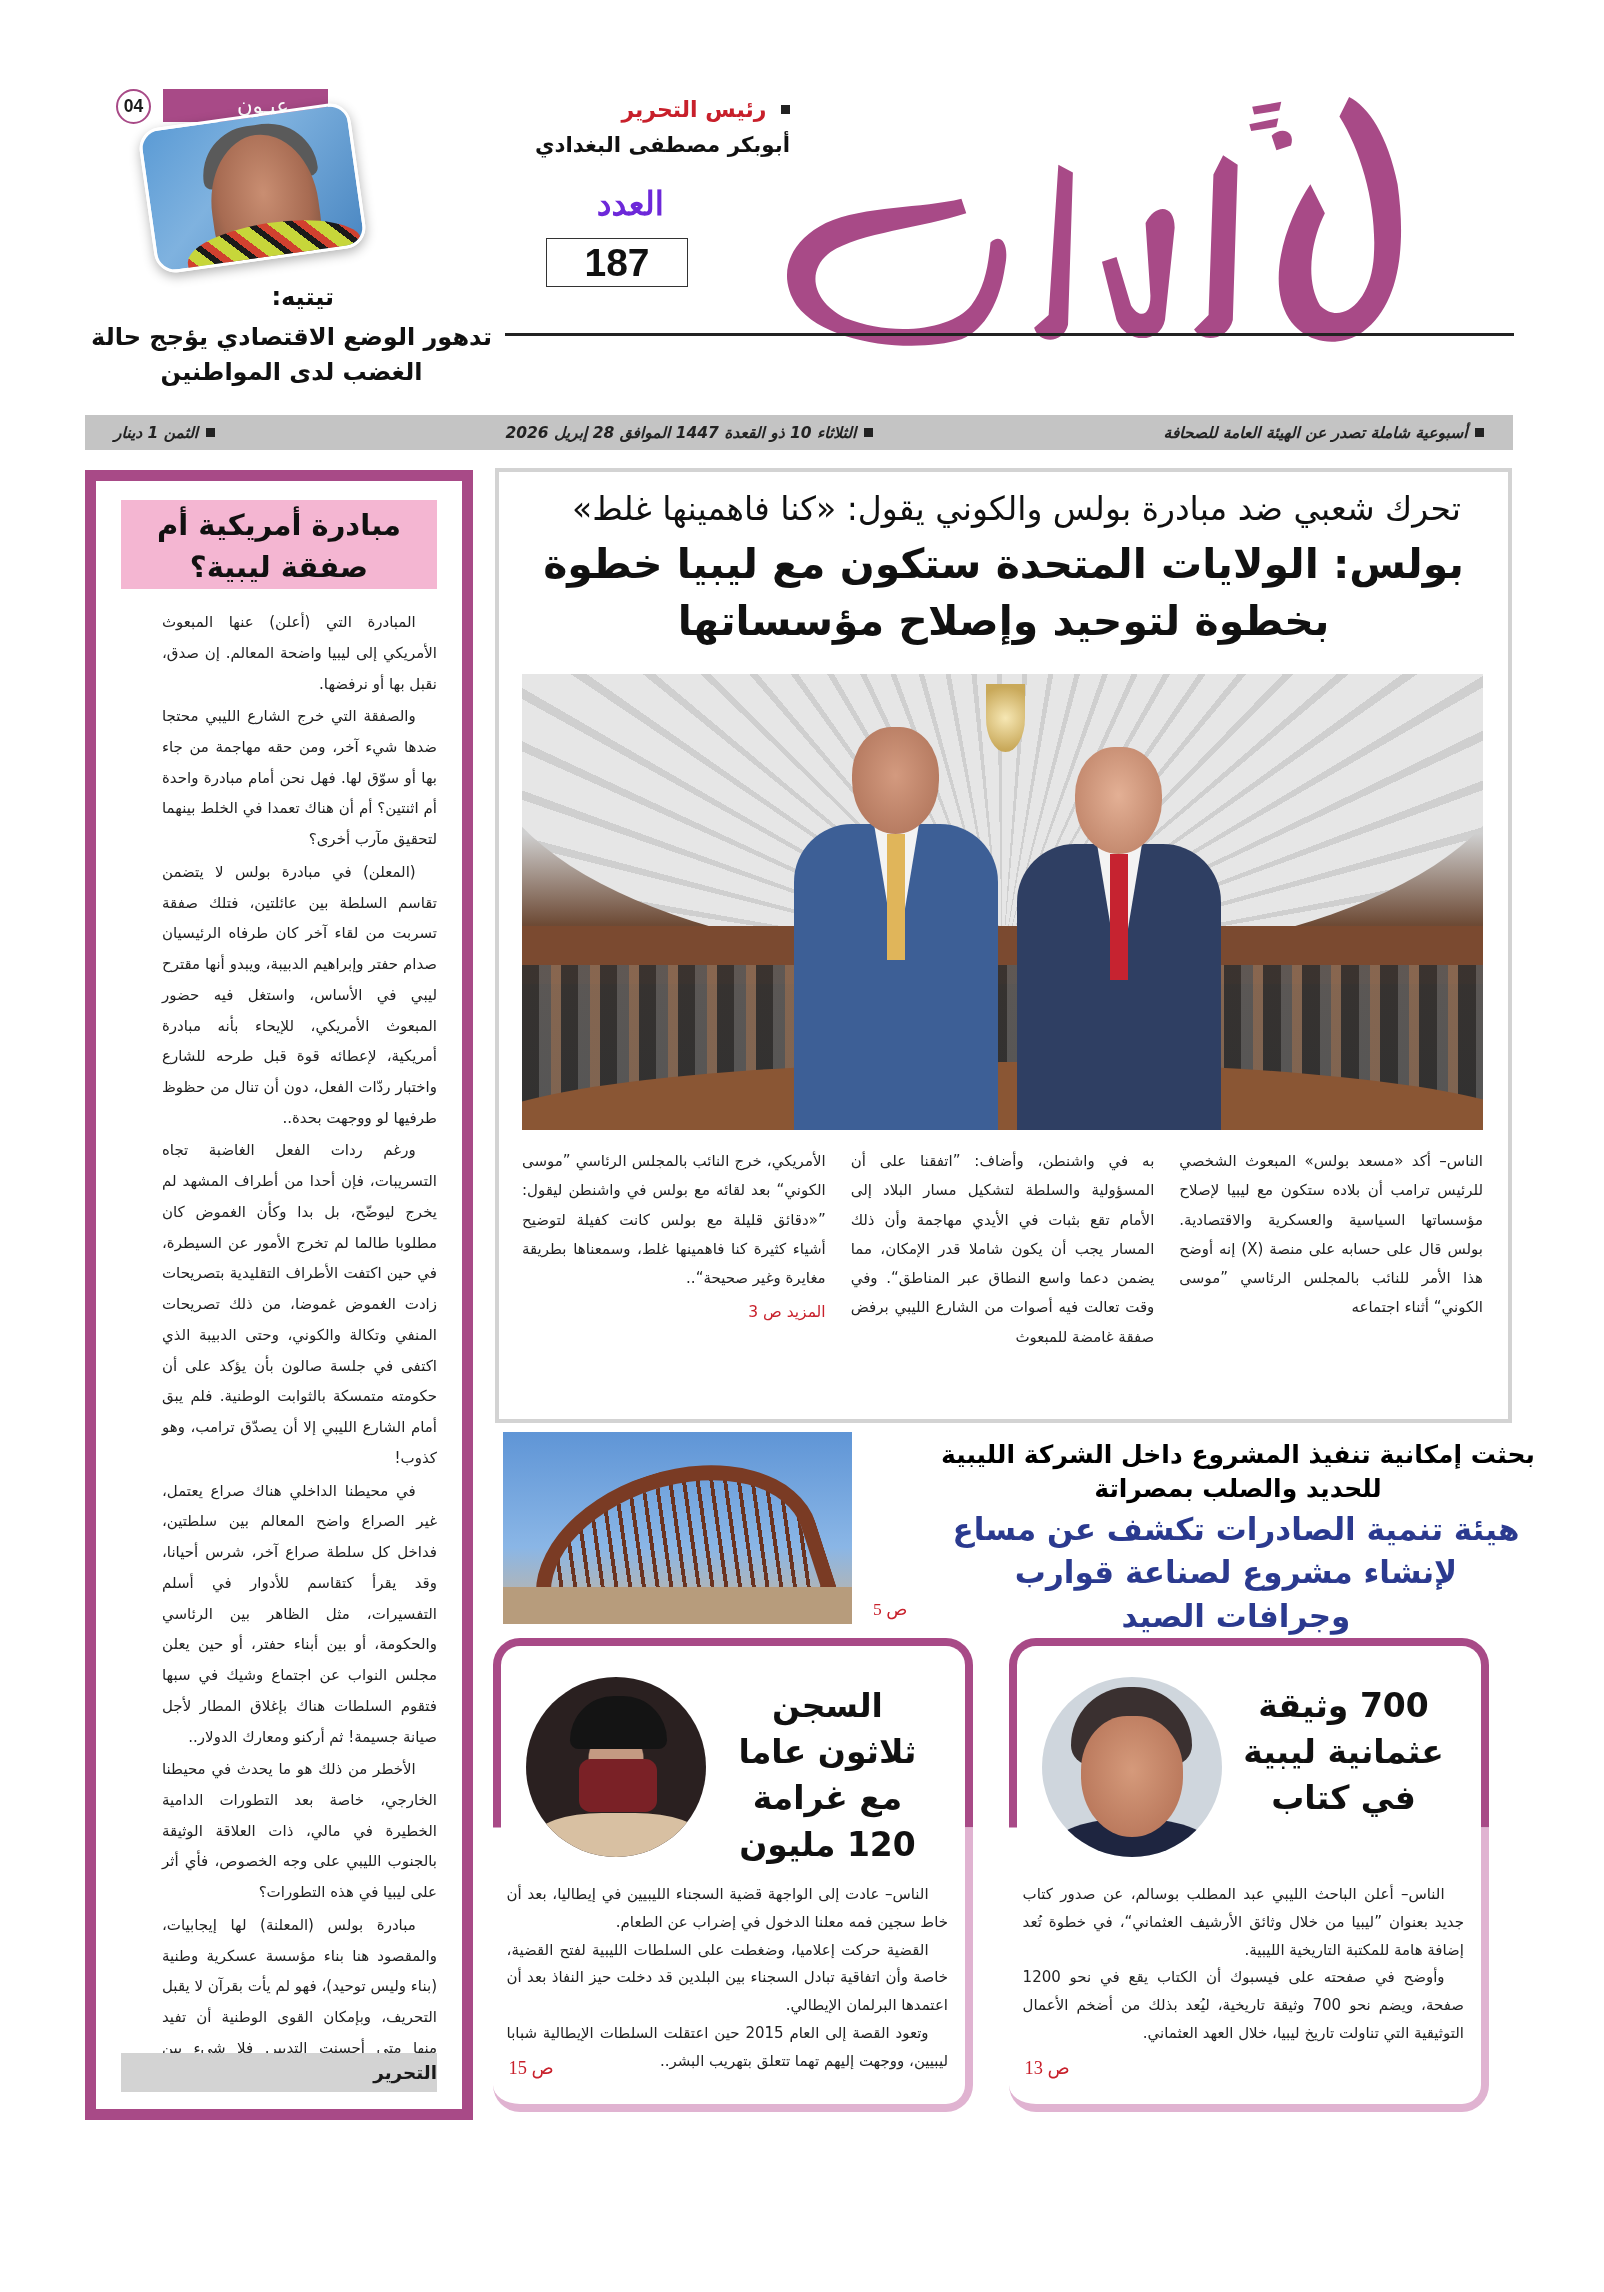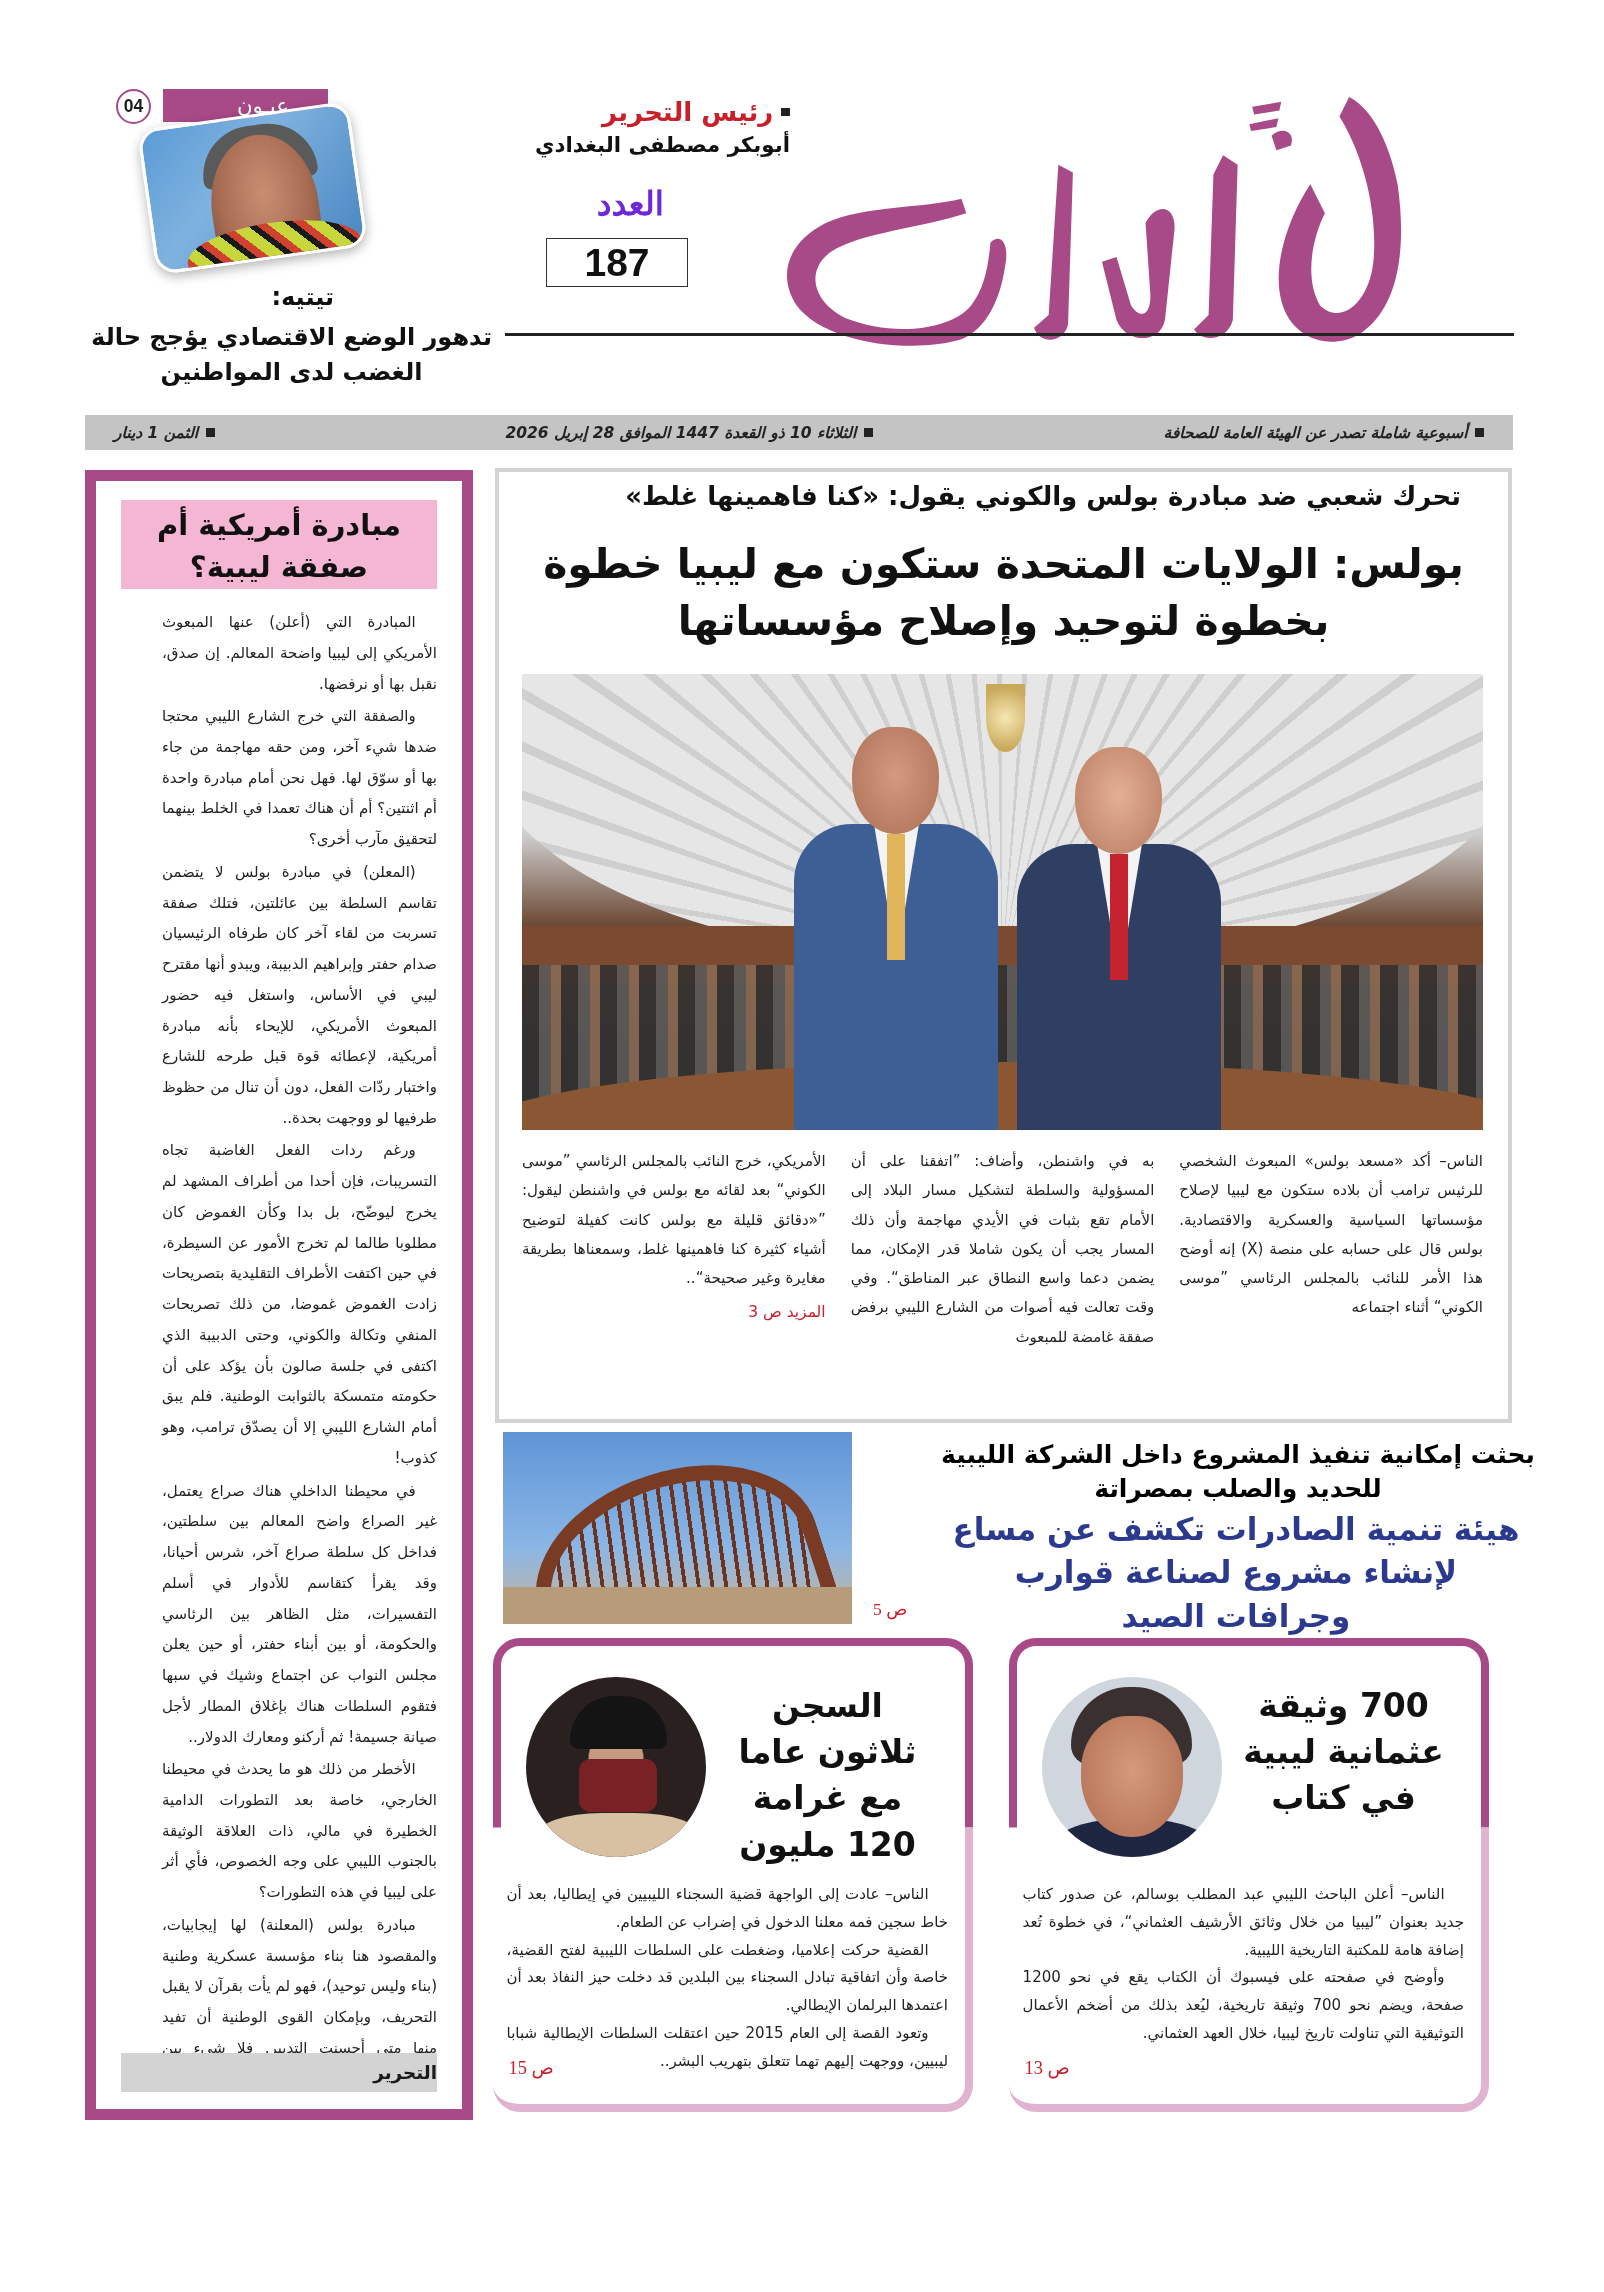--- a/index.html
+++ b/index.html
@@ -5,21 +5,21 @@
   * { box-sizing: border-box; margin: 0; padding: 0; }
   html, body { width: 1605px; height: 2292px; background: #ffffff; }
   body { position: relative; font-family: "DejaVu Sans", sans-serif; color: #1a1a1a; overflow: hidden; }
   .abs { position: absolute; }
 
   
   .logo { left: 767px; top: 97px; width: 699px; height: 252px; }
   .logo svg { width: 100%; height: 100%; }
   .masthead-rule { left: 505px; top: 333px; width: 1009px; height: 2.9px; background: #222; }
 
-  .editor-label { right: 815px; top: 97px; font-size: 26px; font-weight: bold; color: #c8202b; display: flex; align-items: center; gap: 8px; }
+  .editor-label { right: 815px; top: 97px; font-size: 22px; font-weight: bold; color: #c8202b; display: flex; align-items: center; gap: 15px; }
   .editor-label .sq { width: 8.7px; height: 8.7px; background: #222; display: inline-block; }
   .editor-name { right: 815px; top: 132px; font-size: 21.3px; font-weight: bold; color: #111; }
   .issue-label { right: 941px; top: 184px; font-size: 33px; font-weight: bold; color: #6d28d9; font-family: "DejaVu Serif", serif; }
   .issue-box { left: 546px; top: 238px; width: 142px; height: 49px; border: 1.9px solid #333; display: flex; align-items: center; justify-content: center; font-family: "Liberation Sans", sans-serif; font-weight: bold; font-size: 39px; color: #111; direction: ltr; }
 
   
   .eyes-tab { left: 163px; top: 89px; width: 165px; height: 33px; background: #a84a87; color: #fff; font-size: 21.3px; padding-right: 39px; display: flex; align-items: center; justify-content: flex-start; }
   .eyes-num { left: 116px; top: 89px; width: 35px; height: 35px; border-radius: 50%; border: 2.9px solid #a84a87; display: flex; align-items: center; justify-content: center; font-family: "Liberation Sans", sans-serif; font-weight: bold; font-size: 17.5px; direction: ltr; background: #fff; }
   .eyes-photo { left: 146px; top: 115px; width: 213px; height: 146px; border-radius: 21.3px; transform: rotate(-8deg); overflow: hidden; box-shadow: 0 3.9px 11.6px rgba(0,0,0,0.3); border: 3.9px solid #fff;
     background: linear-gradient(135deg, #5b9bd5 0%, #7fb2df 40%, #4a87c2 100%); }
@@ -37,21 +37,21 @@
   
   .editorial { left: 85px; top: 470px; width: 388px; height: 1650px; border: 11.6px solid #a84a87; background: #fff; }
   .ed-head { position: absolute; left: 25px; top: 19.4px; width: 316px; height: 89px; background: #f4b6d2; font-size: 29px; font-weight: bold; text-align: center; line-height: 1.45; padding-top: 3.9px; color: #111; }
   .ed-body { position: absolute; left: 25px; top: 126px; width: 316px; font-size: 15px; line-height: 2.05; text-align: justify; color: #222; }
   .ed-body p { text-indent: 21.3px; margin-bottom: 1.9px; margin-left: 41px; }
   .ed-sign { position: absolute; left: 25px; bottom: 17.5px; width: 316px; height: 39px; background: #d3d3d3; font-weight: bold; font-size: 18.4px; display: flex; align-items: center; justify-content: flex-end; padding-left: 5.8px; direction: ltr; }
   .ed-sign span { direction: rtl; padding-left: 3.9px; }
 
   
   .mainbox { left: 495px; top: 468px; width: 1017px; height: 955px; border: 4.9px solid #d3d3d3; background: #fff; }
-  .main-kicker { position: absolute; right: 47px; top: 9px; font-size: 26px; font-weight: bold; color: #111; }
+  .main-kicker { position: absolute; right: 47px; top: 17px; font-size: 33px; font-weight: normal; color: #111; }
   .main-title { position: absolute; left: 29px; right: 29px; top: 64px; text-align: center; font-size: 41px; font-weight: bold; line-height: 1.4; color: #111; }
   .main-photo { position: absolute; left: 23px; top: 202px; width: 961px; height: 456px; overflow: hidden;
     background: linear-gradient(180deg, #dcdcdc 0%, #cfcfcf 35%, #6d4a35 55%, #3b3b3b 100%); }
   .main-photo .dome { position: absolute; left: -39px; top: -155px; width: 1038px; height: 446px; border-radius: 50%; background: repeating-conic-gradient(from 0deg at 50% 100%, #e6e6e6 0deg 4deg, #cfcfcf 4deg 5deg); }
   .main-photo .wall { position: absolute; left: 0; top: 252px; width: 100%; height: 58px; background: #7b4a30; }
   .main-photo .crowd { position: absolute; left: 0; top: 291px; width: 100%; height: 165px; background: repeating-linear-gradient(90deg, #2f2f2f 0 17.5px, #5a5a5a 17.5px 29px, #8a6b55 29px 39px); opacity: 0.85; }
   .main-photo .desk { position: absolute; left: -49px; top: 388px; width: 1067px; height: 136px; border-radius: 50%; background: #8a5634; }
   .main-photo .man1 { position: absolute; left: 272px; top: 53px; width: 204px; height: 408px; }
   .main-photo .man2 { position: absolute; left: 495px; top: 73px; width: 204px; height: 388px; }
   .man .head { position: absolute; left: 58px; top: 0; width: 87px; height: 107px; border-radius: 45% 45% 50% 50%; background: radial-gradient(ellipse at 50% 45%, #d39a7f 0%, #b77c62 70%); }

